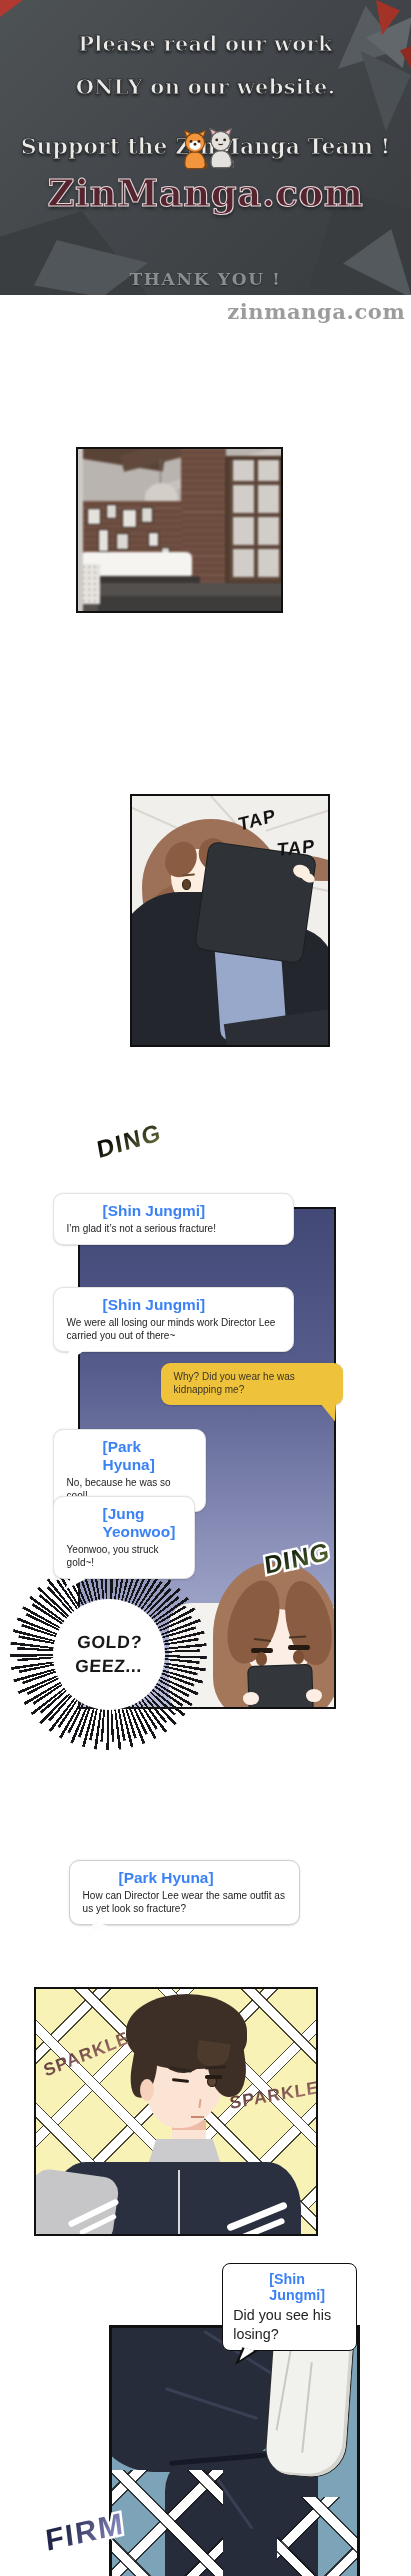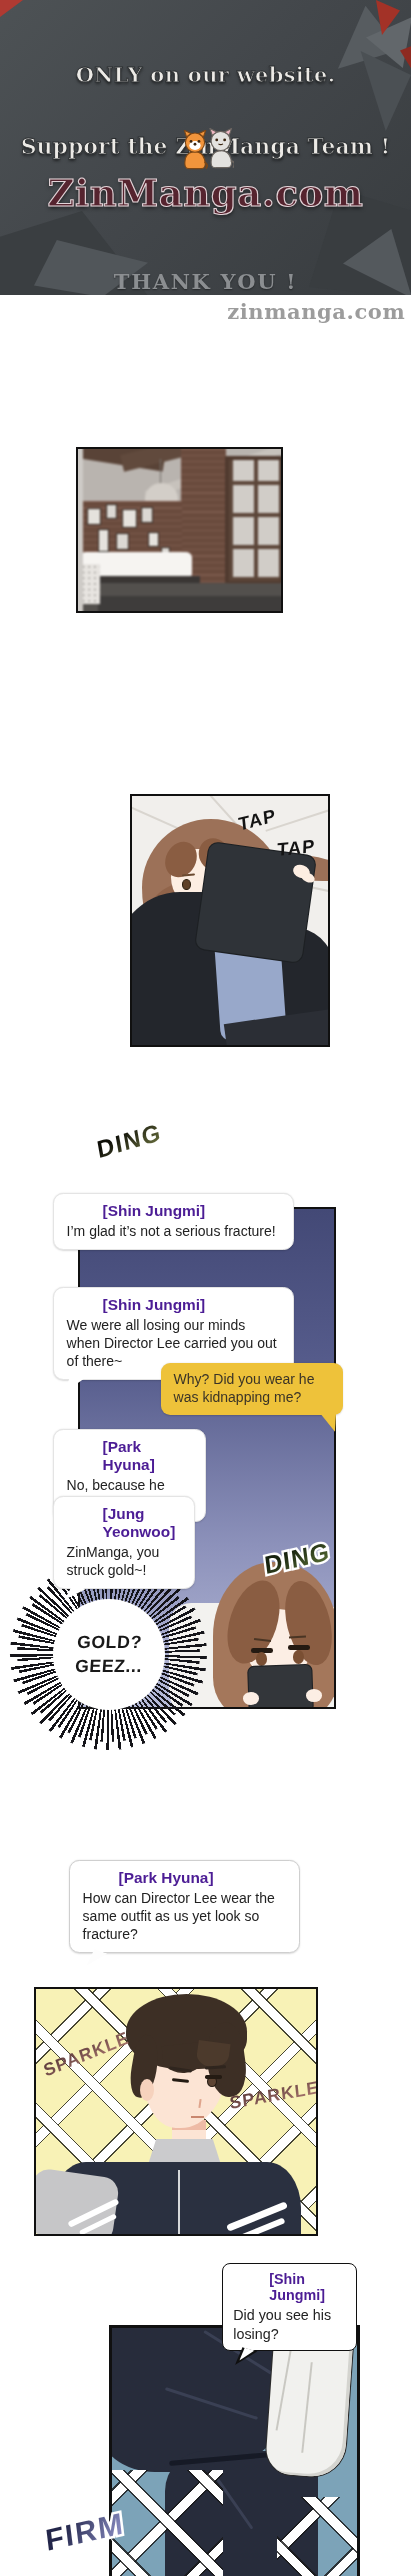--- a/index.html
+++ b/index.html
@@ -14,21 +14,21 @@
   .banner { left:0; top:0; width:411px; height:295px; overflow:hidden;
     background:linear-gradient(135deg,#4d5255 0%,#43474b 45%,#383c3f 100%); }
   .poly { position:absolute; }
   .banner-text { position:absolute; width:100%; text-align:center;
     font-family:"DejaVu Serif", serif; font-weight:bold; color:#eceae6;
     -webkit-text-stroke:0.9px #2b2e30; text-shadow:0 1.7px 2.9px rgba(0,0,0,.55); }
   .banner-line { font-size:21px; letter-spacing:0.3px; }
   .banner-support { font-size:22px; }
   .banner-site { font-size:37px; color:#56242f; -webkit-text-stroke:1.1px #e3d4d8;
     text-shadow:0 2.3px 4px rgba(0,0,0,.6); letter-spacing:0.6px; }
-  .banner-thanks { font-size:21px; color:#8b8e91; -webkit-text-stroke:0;
+  .banner-thanks { font-size:17px; color:#8b8e91; -webkit-text-stroke:0;
     text-shadow:0 1.1px 1.7px rgba(0,0,0,.4); letter-spacing:1.7px; }
 
   
   .watermark { top:299px; right:5.7px; font-family:"DejaVu Serif", serif;
     font-weight:bold; font-size:21px; color:#9c9c9c; letter-spacing:0.6px; }
 
   
   .panel { position:absolute; border:2.3px solid #101010; overflow:hidden; background:#eee; }
 
   
@@ -55,22 +55,22 @@
   .p6 { left:109px; top:2325px; width:251px; height:254px; border-width:3.4px; border-bottom:none;
     background:#7ca3b8; }
   .lattice { position:absolute;
     background:
       repeating-linear-gradient(45deg, transparent 0 20.6px, rgba(25,25,25,.8) 20.6px 22px, #fff 22px 31px, rgba(25,25,25,.8) 31px 33px, transparent 33px 56px),
       repeating-linear-gradient(-45deg, transparent 0 20.6px, rgba(25,25,25,.8) 20.6px 22px, #fff 22px 31px, rgba(25,25,25,.8) 31px 33px, transparent 33px 56px); }
 
   
   .bubble { position:absolute; background:#fff; border:1.1px solid #e4e4e4;
     border-radius:10.3px; padding:8px 12.6px; box-shadow:0 0.6px 1.7px rgba(0,0,0,.15); }
-  .bubble .speaker { font-weight:bold; font-size:15.4px; color:#4c1d95; margin-bottom:3.4px;padding-left:36px; }
-  .bubble .msg { font-size:14px; color:#222; line-height:1.28; }
+  .bubble .speaker { font-weight:bold; font-size:15.4px; color:#3b82f6; margin-bottom:3.4px;padding-left:36px; }
+  .bubble .msg { font-size:10px; color:#222; line-height:1.28; }
   .tail { position:absolute; width:23px; height:18.3px; background:#fff;
     clip-path:polygon(8% 100%, 18% 0, 78% 0); filter:drop-shadow(0 0.6px 0.6px rgba(0,0,0,.2)); }
   .b-yellow { background:#eec23a; border:none; border-radius:9.1px; }
   .b-yellow .msg { color:#3b3427; }
   .tail-yellow { position:absolute; width:22px; height:20.6px; background:#eec23a;
     clip-path:polygon(20% 0, 100% 0, 95% 100%); }
   .b-outlined { border:1.7px solid #101010; border-radius:8px; box-shadow:none; }
   .tail-outlined { position:absolute; width:24px; height:19.4px; background:#101010;
     clip-path:polygon(5% 100%, 15% 0, 80% 0); }
   .tail-outlined i { position:absolute; left:2.9px; top:-1.1px; width:17px; height:15px; background:#fff;
@@ -100,21 +100,22 @@
   <div class="poly" style="left:348px;top:51px;width:63px;height:80px;background:#4b5054;clip-path:polygon(20% 0,100% 30%,60% 100%);"></div>
   <div class="poly" style="left:366px;top:17px;width:46px;height:51px;background:#62676b;clip-path:polygon(0 40%,100% 0,80% 100%);"></div>
   <div class="poly" style="left:0px;top:211px;width:149px;height:86px;background:#3a3e41;clip-path:polygon(0 30%,55% 0,100% 100%,0 100%);"></div>
   <div class="poly" style="left:34px;top:240px;width:114px;height:57px;background:#51565a;clip-path:polygon(20% 0,100% 40%,60% 100%,0 80%);"></div>
   <div class="poly" style="left:309px;top:189px;width:103px;height:109px;background:#393d40;clip-path:polygon(30% 0,100% 20%,100% 100%,0 90%);"></div>
   <div class="poly" style="left:343px;top:229px;width:69px;height:69px;background:#54595d;clip-path:polygon(0 50%,70% 0,100% 100%);"></div>
   <div class="poly" style="left:0;top:0;width:23px;height:17px;background:#b03a32;clip-path:polygon(0 0,100% 0,0 100%);"></div>
   <div class="poly" style="left:370px;top:0;width:30px;height:35px;background:#a33227;clip-path:polygon(20% 0,100% 30%,40% 100%);"></div>
   <div class="poly" style="left:400px;top:46px;width:11.4px;height:23px;background:#8e2a21;clip-path:polygon(0 20%,100% 0,100% 100%);"></div>
 
-  <div class="banner-text banner-line" style="top:62px;">ONLY on our website.</div>
+  <div class="banner-text banner-line" style="top:31px;">Please read our work</div>
+  <div class="banner-text banner-line" style="top:74px;">ONLY on our website.</div>
   <div class="banner-text banner-support" style="top:133px;">Support the ZinManga Team !</div>
 
   <svg class="abs" style="left:182px;top:130px;" width="26" height="41" viewBox="0 0 46 72">
     <path d="M6 50 Q2 70 14 68 L34 68 Q44 68 40 52 Q36 38 23 38 Q10 38 6 50Z" fill="#f2953c" stroke="#7a4616" stroke-width="2"></path>
     <path d="M40 56 Q48 62 42 68" fill="none" stroke="#7a4616" stroke-width="3"></path>
     <circle cx="23" cy="22" r="17" fill="#f2953c" stroke="#7a4616" stroke-width="2"></circle>
     <path d="M8 12 L4 0 L16 6Z" fill="#f2953c" stroke="#7a4616" stroke-width="2"></path>
     <path d="M38 12 L42 0 L30 6Z" fill="#f2953c" stroke="#7a4616" stroke-width="2"></path>
     <ellipse cx="23" cy="27" rx="10" ry="8" fill="#fff"></ellipse>
     <circle cx="16" cy="20" r="2.5" fill="#3a2410"></circle>
@@ -230,38 +231,38 @@
   <div>GEEZ...</div>
 </div>
 
 <div class="bubble" style="left:53px;top:1193px;width:241px;">
   <div class="speaker">[Shin Jungmi]</div>
   <div class="msg">I’m glad it’s not a serious fracture!</div>
 </div>
 
 <div class="bubble" style="left:53px;top:1287px;width:241px;">
   <div class="speaker">[Shin Jungmi]</div>
-  <div class="msg">We were all losing our minds when Director Lee carried you out of there~</div>
+  <div class="msg">We were all losing our minds work Director Lee carried you out of there~</div>
   <div class="tail" style="left:10.3px;bottom:-16px;transform:rotate(14deg);"></div>
 </div>
 
 <div class="bubble b-yellow" style="left:161px;top:1363px;width:182px;">
   <div class="msg">Why? Did you wear he was kidnapping me?</div>
   <div class="tail-yellow" style="right:6.9px;bottom:-17px;"></div>
 </div>
 
 <div class="bubble" style="left:53px;top:1429px;width:153px;">
   <div class="speaker">[Park Hyuna]</div>
   <div class="msg">No, because he was so cool!</div>
   <div class="tail" style="left:12.6px;bottom:-16px;transform:rotate(10deg);"></div>
 </div>
 
 <div class="bubble" style="left:53px;top:1496px;width:142px;">
   <div class="speaker">[Jung Yeonwoo]</div>
-  <div class="msg">ZinManga, you struck gold~!</div>
+  <div class="msg">Yeonwoo, you struck gold~!</div>
   <div class="tail" style="left:11.4px;bottom:-16px;transform:rotate(22deg);"></div>
 </div>
 
 <div class="bubble" style="left:69px;top:1860px;width:231px;border-color:#cfcfcf;">
   <div class="speaker">[Park Hyuna]</div>
   <div class="msg">How can Director Lee wear the same outfit as us yet look so fracture?</div>
   <div class="tail" style="left:17px;bottom:-17px;transform:rotate(18deg);background:#fdfdfd;"></div>
 </div>
 
 <div class="panel p5">

